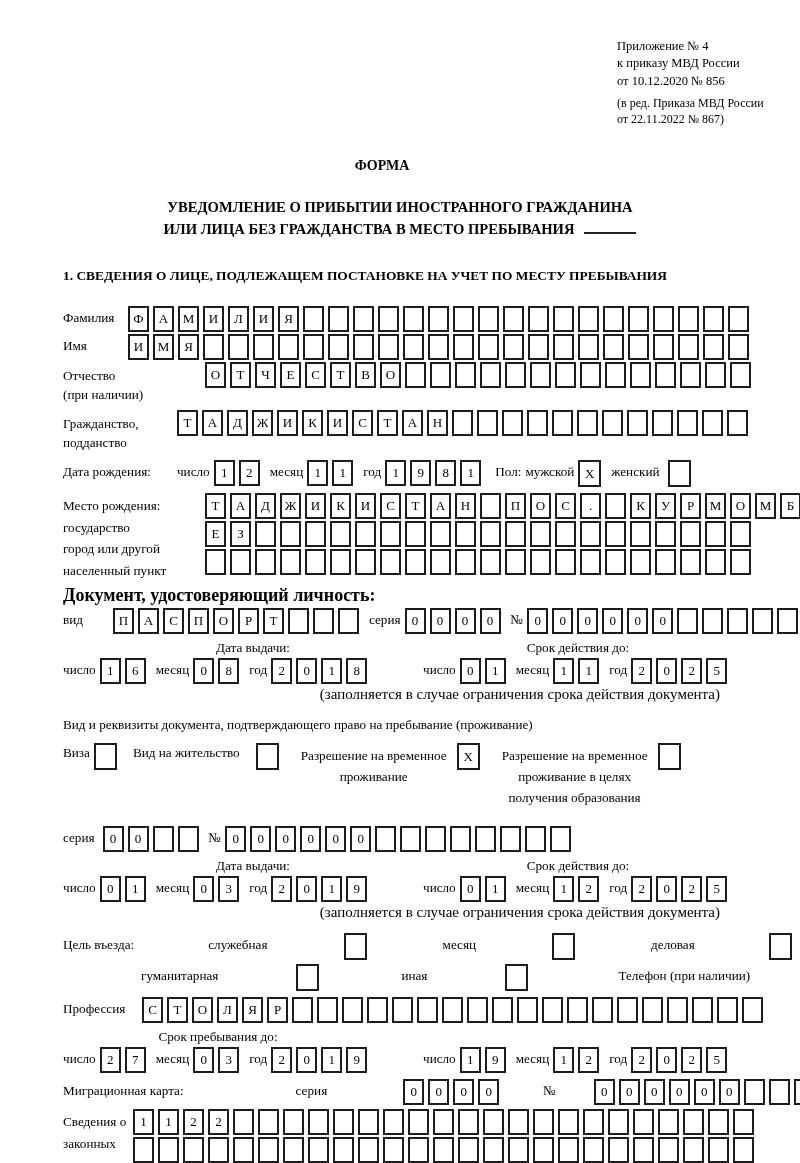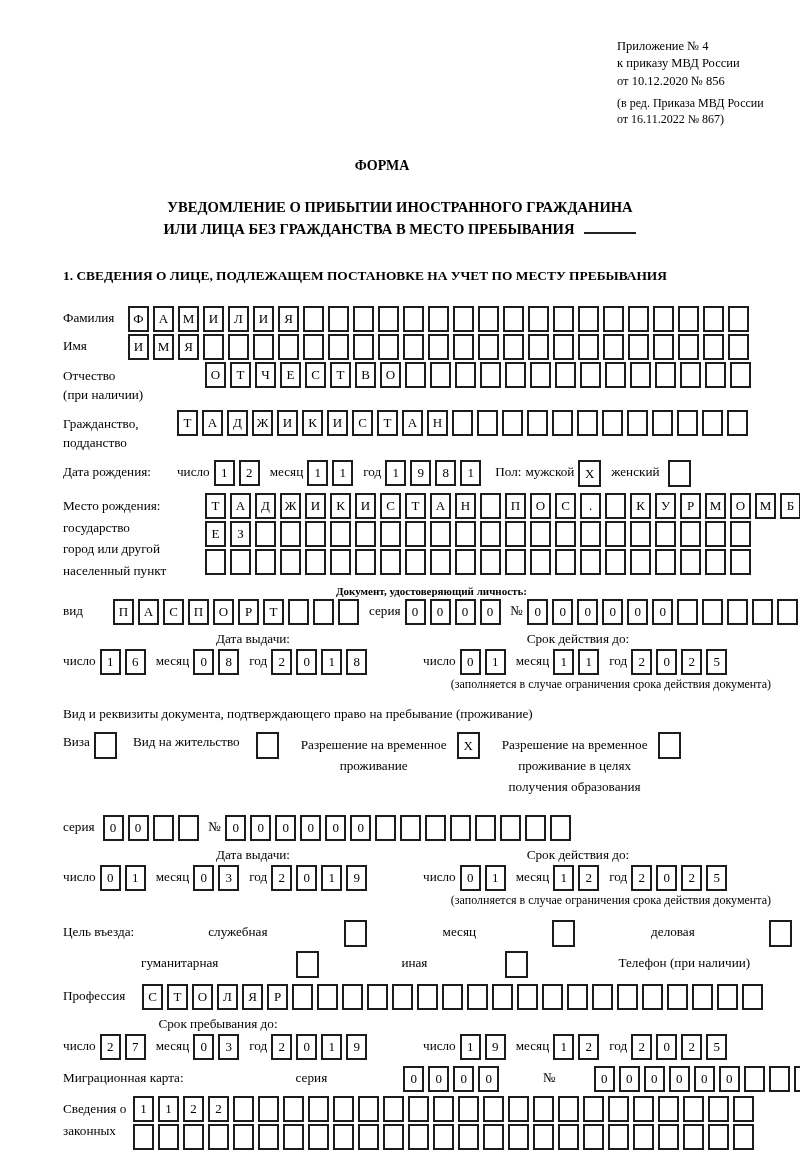--- a/index.html
+++ b/index.html
@@ -33,46 +33,46 @@
   .lblcol4{flex:0 0 auto;font-size:13.2px;line-height:21.5px;padding-top:2px;white-space:nowrap;}
   .gridstack>.cells{margin-top:2px;display:flex;}
   .gridstack>.cells:first-child{margin-top:0;}
   .dlbl{font-size:13.2px;padding-top:4px;margin:0 4px 0 10px;}
   .dlbl:first-child{margin-left:0;}
   .dhead{display:flex;font-size:13.2px;margin-top:6px;}
   .dh-left{width:360px;text-align:center;padding-left:20px;box-sizing:border-box;}
   .dh-right{width:310px;text-align:center;}
   .dgroup{display:inline-flex;align-items:flex-start;flex:0 0 auto;}
   .dgleft{width:360px;}
-  .note-r{text-align:right;padding-right:29px;font-size:12px;margin-top:2px;}
+  .note-r{text-align:right;padding-right:80px;font-size:15px;margin-top:2px;}
   .plain{font-size:13.2px;margin-top:14px;}
   .visa-row{display:flex;align-items:flex-start;margin-top:8px;}
   .vlabel{font-size:13.2px;padding-top:4px;}
   .vmulti{font-size:13.2px;text-align:center;line-height:21px;padding-top:4px;}
   .gap4{width:4px;flex:0 0 auto;}.gap6{width:6px;flex:0 0 auto;}
   .gap8{width:8px;flex:0 0 auto;}.gap10{width:10px;flex:0 0 auto;}
   .gap14{width:14px;flex:0 0 auto;}.gap16{width:16px;flex:0 0 auto;}
   .gap22{width:22px;flex:0 0 auto;}
   .gap44{width:44px;flex:0 0 auto;}
-  .dochead{font-weight:bold;font-size:11px;text-align:center;margin-top:4px;}
+  .dochead{font-weight:bold;font-size:18px;margin-top:4px;}
   .flexcenter{gap:34px;}
 </style>
 </head>
 <body>
 
 <div class="page">
 
   <div class="annex">
     <div>Приложение № 4</div>
     <div>к приказу МВД России</div>
     <div>от 10.12.2020 № 856</div>
   </div>
   <div class="amend">
     <div>(в ред. Приказа МВД России</div>
-    <div>от 16.11.2022 № 867)</div>
+    <div>от 22.11.2022 № 867)</div>
   </div>
   <div class="forma">ФОРМА</div>
 
   <div class="title">
     <div>УВЕДОМЛЕНИЕ О ПРИБЫТИИ ИНОСТРАННОГО ГРАЖДАНИНА</div>
     <div><span>ИЛИ ЛИЦА БЕЗ ГРАЖДАНСТВА В МЕСТО ПРЕБЫВАНИЯ</span><span class="uline"></span></div>
   </div>
 
   <div class="sec1">1. СВЕДЕНИЯ О ЛИЦЕ, ПОДЛЕЖАЩЕМ ПОСТАНОВКЕ НА УЧЕТ ПО МЕСТУ ПРЕБЫВАНИЯ</div>
 

